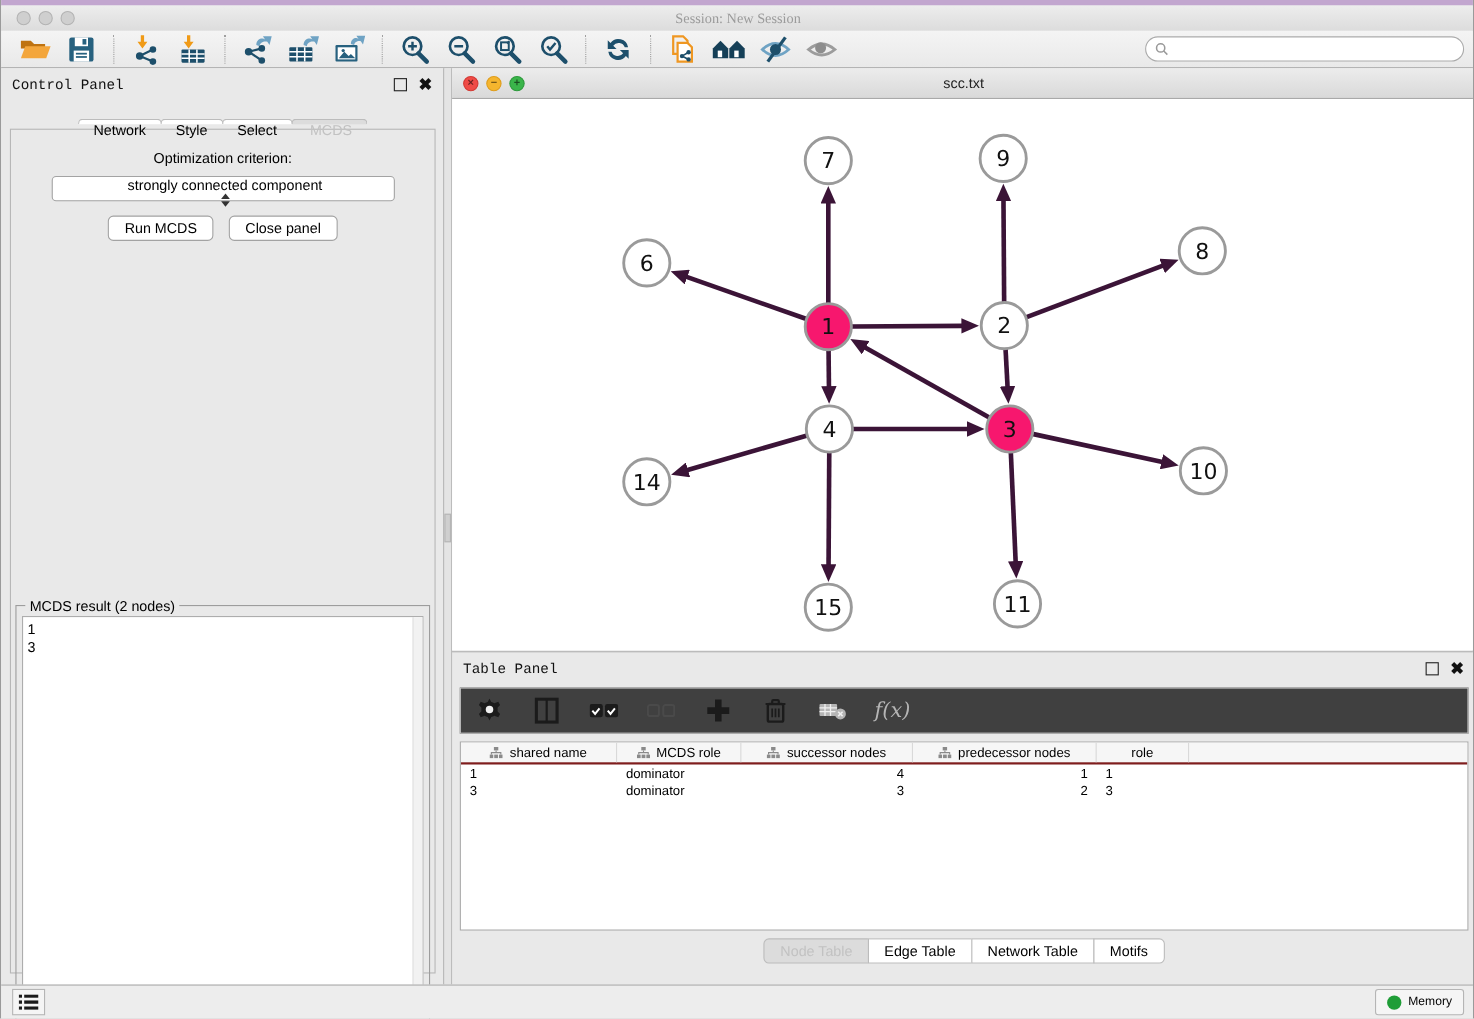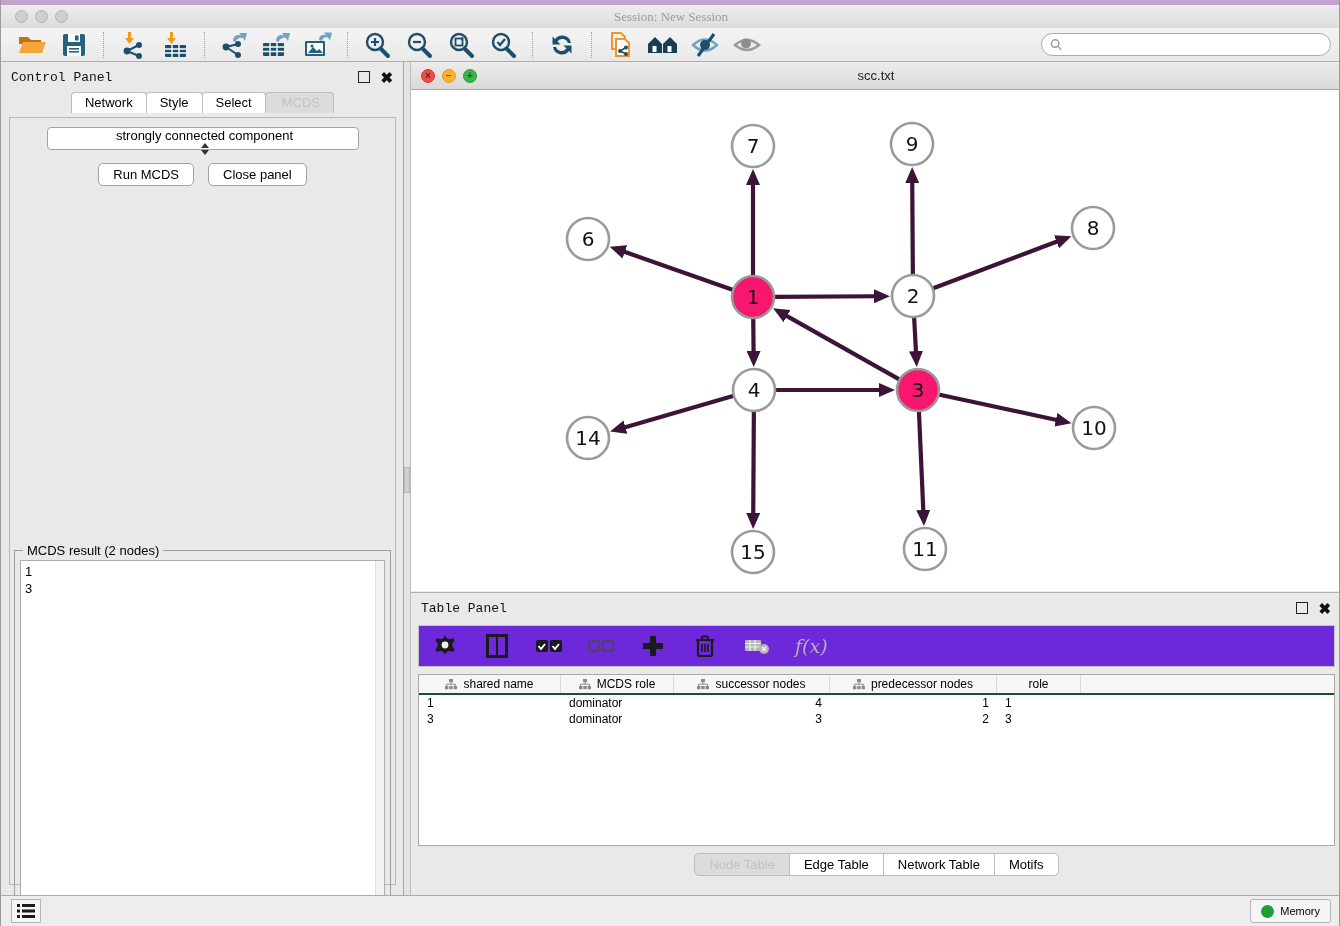--- a/index.html
+++ b/index.html
@@ -20,21 +20,21 @@
   .searchbox input { border:none; outline:none; width:100%; font-size:12px; background:transparent; margin-left:5px; }
 
   
   .control-panel { position:absolute; left:0; top:62px; width:403px; height:833px; background:#e9e9e9; border-right:1px solid #a6a6a6; }
   .panel-head { height:30px; display:flex; align-items:center; padding:0 10px; }
   .panel-title { font-size:13px; color:#111;font-family:Liberation Mono, monospace; }
   .panel-head .spacer { flex:1; }
   .float-ico { width:12px; height:12px; border:1.5px solid #222; margin-right:10px; }
   .close-ico { font-size:15px; font-weight:bold; color:#111; line-height:1; }
   .tabs-row { display:flex; justify-content:center; height:21px; }
-  .tab { font-size:13px; padding:2px 13px; background:#fff; border:1px solid #bcbcbc; border-bottom:none; border-radius:4px 4px 0 0; margin:0 -1px 0 0; color:#000; position:relative; z-index:2; }
+  .tab { font-size:13px; padding:2px 13px; background:#fff; border:1px solid #bcbcbc; border-bottom:none; border-radius:4px 4px 0 0; margin:16px -1px 0 0; color:#000; position:relative; z-index:2; }
   .tab.active { background:#dcdcdc; color:#c2c2c2; z-index:1;padding-left:16px; }
   .cp-content { position:absolute; left:8px; top:55px; width:387px; height:768px; border:1px solid #b7b7b7; background:#e9e9e9; }
   .opt-label { text-align:center; font-size:13px; margin-top:18px; color:#000; }
   .dropdown { margin:9px auto 0; width:312px; height:23px; background:#fff; border:1px solid #a3a3a3; border-radius:4px; display:flex; align-items:center; padding:0 6px 0 10px; font-size:13px;flex-direction:column; }
   .dropdown .dd-label { flex:1; }
   .stepper { display:flex; flex-direction:column; align-items:center; gap:2px; }
   .stepper .up { width:0; height:0; border-left:4px solid transparent; border-right:4px solid transparent; border-bottom:5px solid #333; }
   .stepper .down { width:0; height:0; border-left:4px solid transparent; border-right:4px solid transparent; border-top:5px solid #333; }
   .btn-row { display:flex; justify-content:center; gap:14px; margin-top:13px; }
   .btn { background:#fff; border:1px solid #a3a3a3; border-radius:5px; font-size:13px; padding:3px 14px; min-width:94px; text-align:center; }
@@ -53,25 +53,25 @@
   .nt-dot { width:14px; height:14px; border-radius:50%; margin-left:7px; display:flex; align-items:center; justify-content:center; font-size:10px; font-weight:bold; color:rgba(0,0,0,.55); }
   .nt-dot:first-child { margin-left:10px; }
   .nt-red { background:#ef4b46; border:1px solid #d33a35; }
   .nt-yel { background:#f5b52e; border:1px solid #df9d1c; }
   .nt-green { background:#3ab54a; border:1px solid #2d9a3c; }
   .net-title { position:absolute; left:0; right:0; text-align:center; font-size:13px; color:#222; }
   .net-canvas { height:501px; background:#fff; position:relative; }
 
   
   .table-panel { position:absolute; left:409px; top:592px; width:931px; height:303px; background:#e9e9e9; border-left:1px solid #bcbcbc; border-top:1px solid #b0b0b0; }
-  .tp-toolbar { position:absolute; left:7px; top:32px; width:917px; height:42px; background:#6d28d9; border:1px solid #c3c3c3; display:flex; align-items:center; padding:0 12px; gap:24px; }
+  .tp-toolbar { position:absolute; left:7px; top:32px; width:917px; height:42px; background:#404040; border:1px solid #c3c3c3; display:flex; align-items:center; padding:0 12px; gap:24px; }
   .tp-ico { width:28px; height:28px; display:flex; align-items:center; justify-content:center; }
   .fx { font-family:"DejaVu Serif",serif; font-style:italic; font-size:19px; color:#b5b5b5; }
   .tp-table { position:absolute; left:7px; top:81px; width:917px; height:172px; background:#fff; border:1px solid #a9a9a9; overflow:hidden; }
-  .t-header { display:grid; grid-template-columns:142px 113px 156px 167px 84px 1fr; background:#f6f6f6; border-bottom:2px solid #14532d; height:20px; }
+  .t-header { display:grid; grid-template-columns:142px 113px 156px 167px 84px 1fr; background:#f6f6f6; border-bottom:2px solid #7f1d1d; height:20px; }
   .th-cell { display:flex; align-items:center; justify-content:center; gap:6px; font-size:12px; border-right:1px solid #d9d9d9; color:#000; }
   .t-row { display:grid; grid-template-columns:142px 113px 156px 167px 84px 1fr; height:16px; font-size:12px; }
   .t-cell { padding:0 8px; display:flex; align-items:center; }
   .t-cell.num { justify-content:flex-end; }
   .tp-tabs { position:absolute; left:0; right:0; top:260px; display:flex; justify-content:center;align-items:flex-end; }
   .tp-tab { font-size:13px; padding:3px 14px; background:#fff; border:1px solid #bcbcbc; margin-right:-1px; }
   .tp-tab:first-child { border-radius:5px 0 0 5px; }
   .tp-tab:last-child { border-radius:0 5px 5px 0; }
   .tp-tab.active { background:#dcdcdc; color:#c2c2c2; }
 
@@ -255,20 +255,21 @@
       <div class="float-ico"></div>
       <div class="close-ico">✖</div>
     </div>
     <div class="tabs-row">
       <div class="tab">Network</div>
       <div class="tab">Style</div>
       <div class="tab">Select</div>
       <div class="tab active">MCDS</div>
     </div>
     <div class="cp-content">
+      <div class="opt-label">Optimization criterion:</div>
       <div class="dropdown">
         <span class="dd-label">strongly connected component</span>
         <span class="stepper">
             <span class="up"></span>
             <span class="down"></span>
           </span>
       </div>
       <div class="btn-row">
         <div class="btn">Run MCDS</div>
         <div class="btn">Close panel</div>

